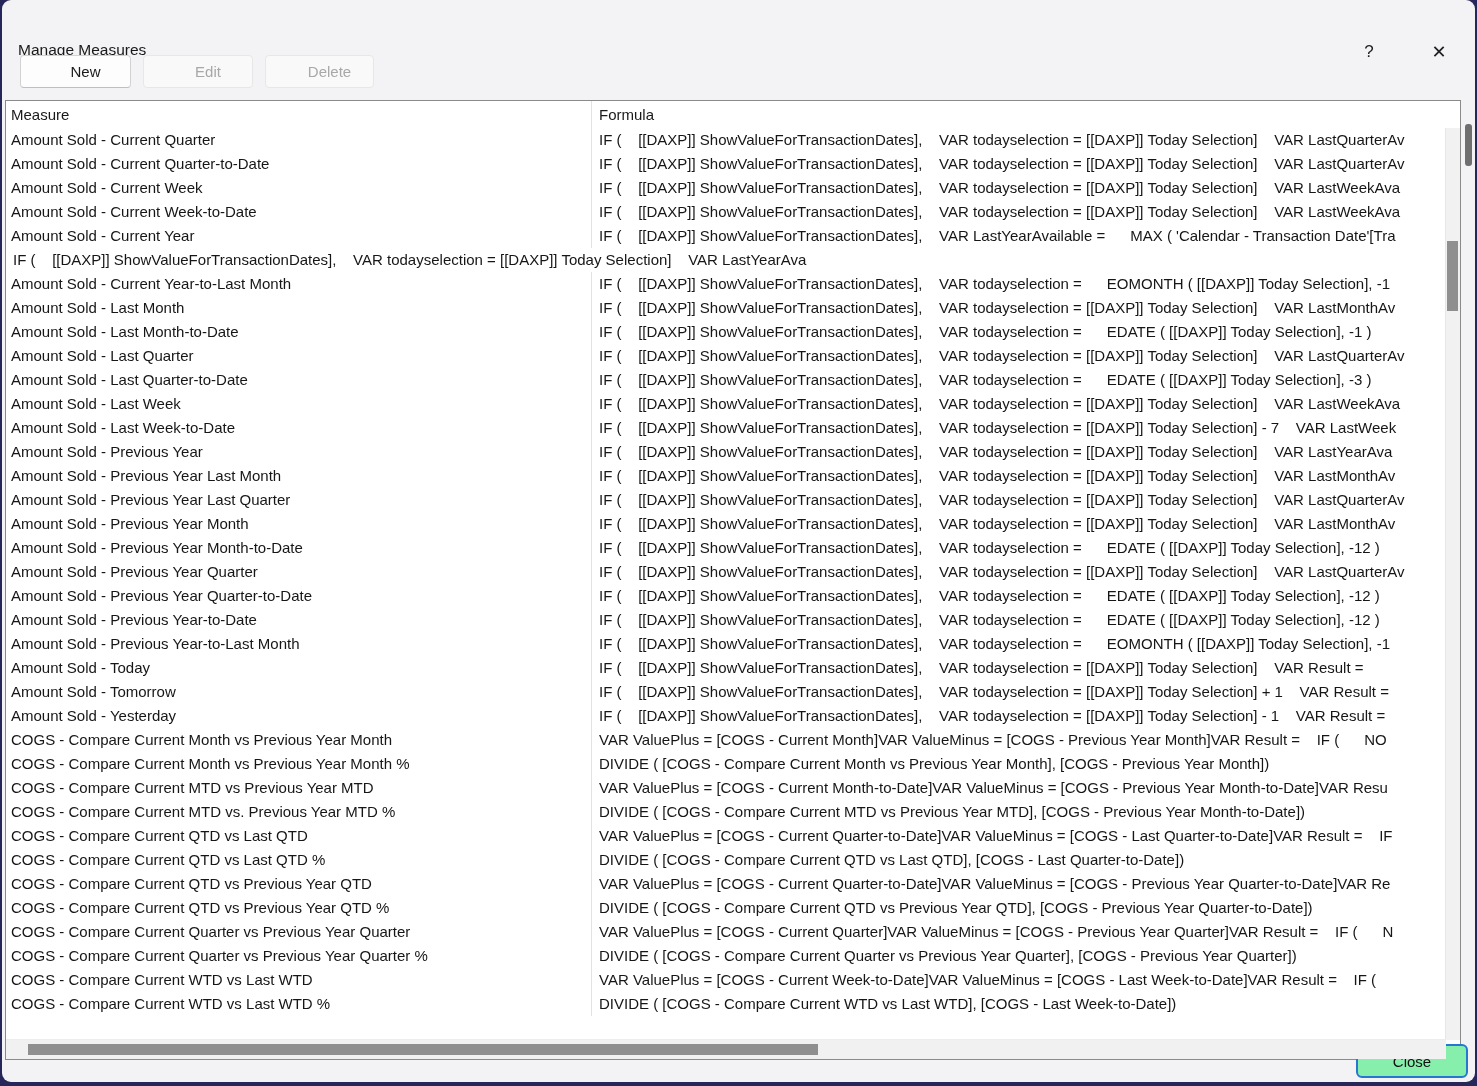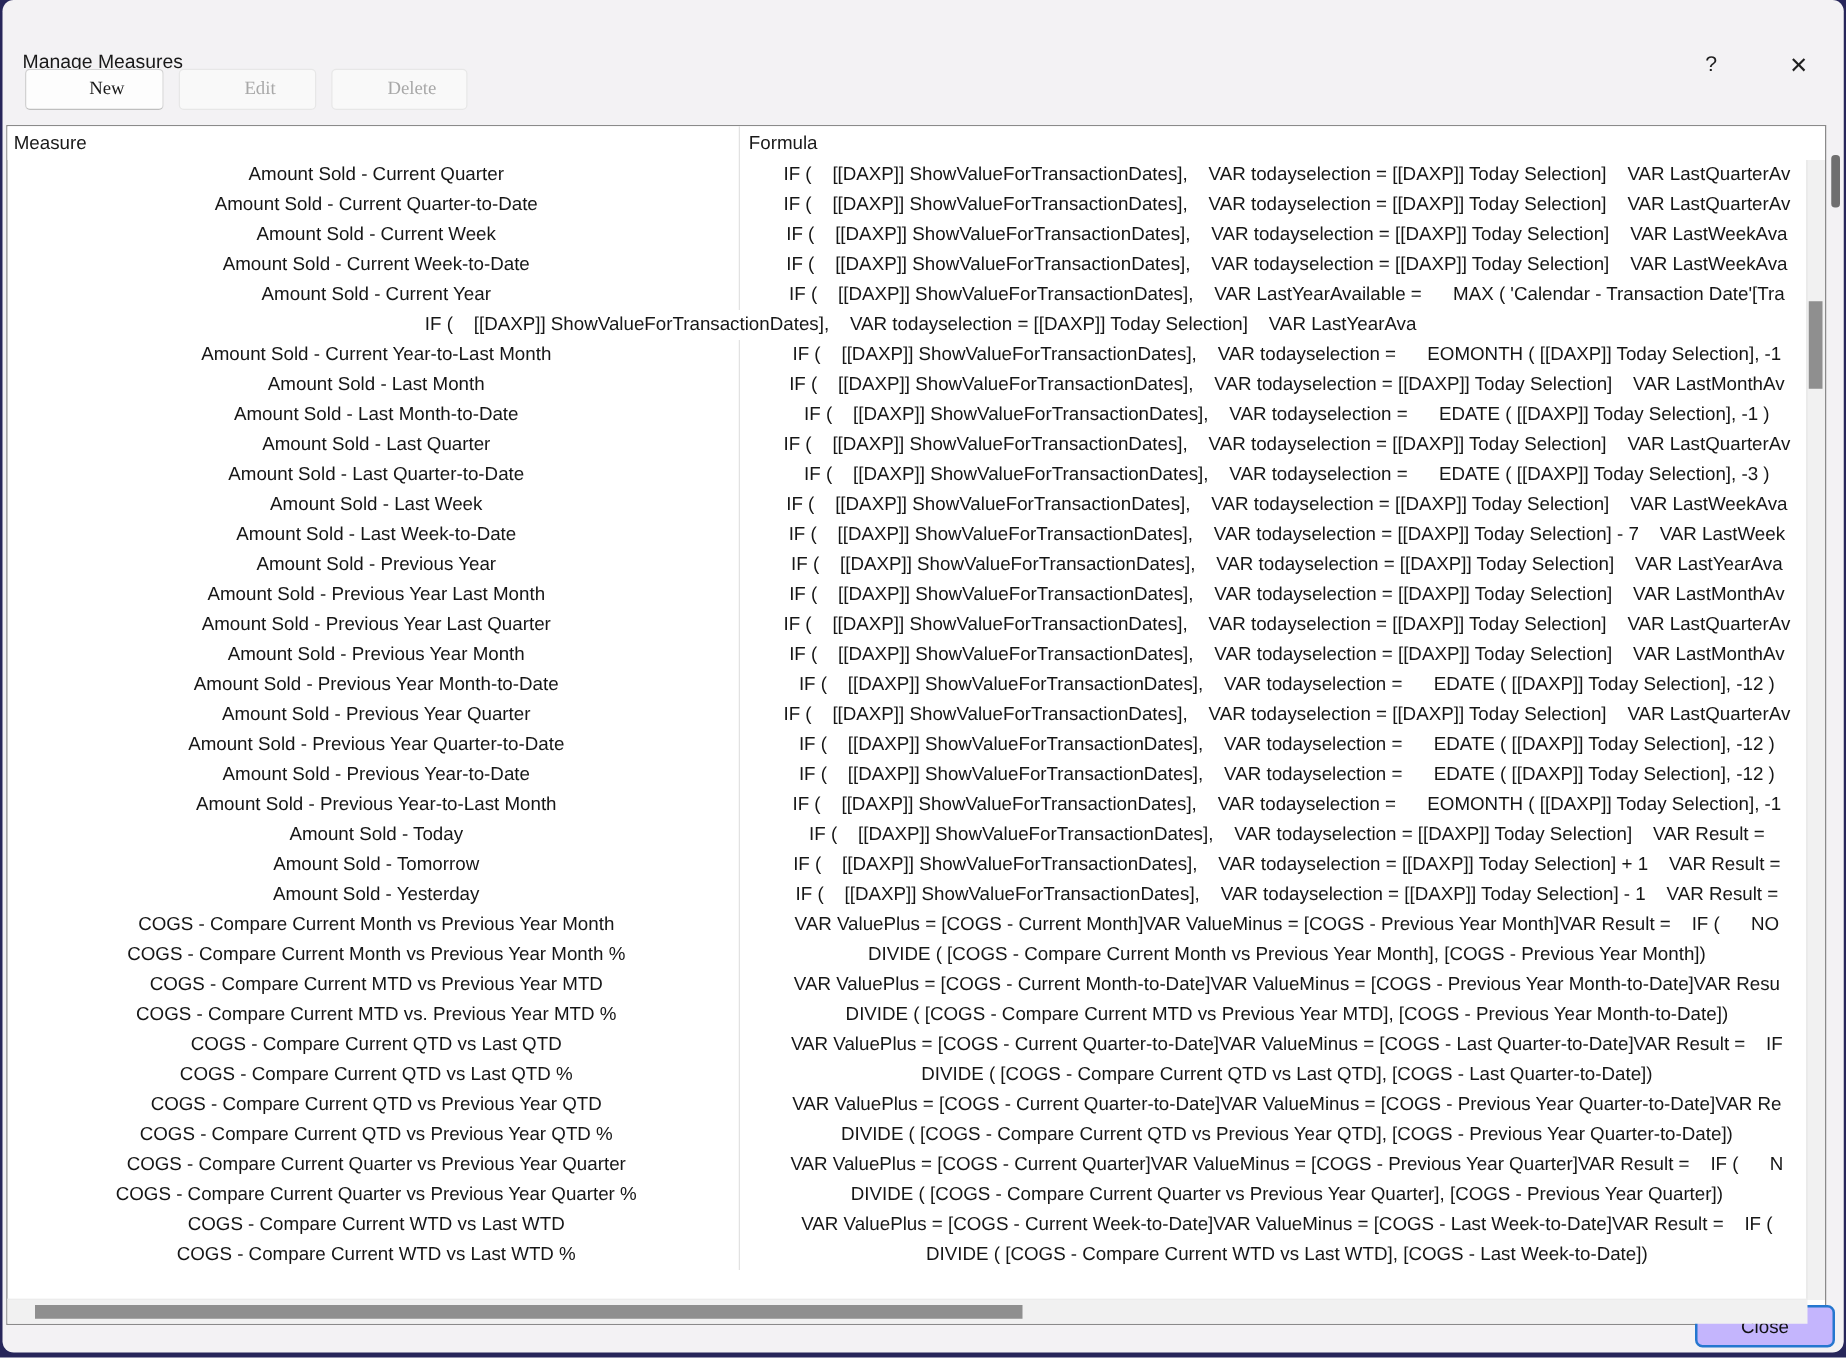--- a/index.html
+++ b/index.html
@@ -19,21 +19,21 @@
   .tb-btn{
     position:absolute;top:8px;width:30px;height:30px;line-height:30px;text-align:center;
     font-size:17px;color:#1f1f1f;cursor:default;background:transparent;border:none;padding:0;
     font-family:"Liberation Sans",sans-serif;
   }
   .help-btn{left:1352px;}
   .close-x{left:1422px;font-size:18px;}
   
   .btn{
     position:absolute;top:55px;height:33px;box-sizing:border-box;
-    border-radius:4px;font-size:15px;font-family:Liberation Serif, serif;
+    border-radius:4px;font-size:15px;font-family:Liberation Sans, sans-serif;
     display:flex;align-items:center;justify-content:center;padding-left:20px;
   }
   .btn-new{left:18px;width:111px;background:#fdfdfd;border:1px solid #d2d2d2;border-bottom-color:#bfbfbf;color:#1a1a1a;}
   .btn-disabled{background:#f9f9f9;border:1px solid #e7e7e7;color:#a8a8a8;}
   .btn-edit{left:141px;width:110px;}
   .btn-delete{left:263px;width:109px;}
   
   .listbox{
     position:absolute;left:3px;top:100px;width:1456px;height:960px;
     background:#ffffff;border:1px solid #8a8a8a;box-sizing:border-box;
@@ -46,42 +46,42 @@
     box-sizing:border-box;width:586px;padding-left:5px;flex:none;
     border-right:1px solid #e2e2e2;
     white-space:pre;overflow:hidden;line-height:24px;
   }
   .lb-header .cell-m,.lb-header .cell-f{line-height:27px;}
   .cell-f{
     box-sizing:border-box;flex:1;padding-left:7px;
     white-space:pre;overflow:hidden;line-height:24px;
   }
   .rows{
-    position:absolute;left:0;top:27px;right:0;bottom:0;overflow:hidden;text-align:center;
+    position:absolute;left:0;top:27px;right:0;bottom:0;overflow:hidden;
   }
   .row{display:flex;height:24px;font-size:15px;color:#161616;}
   
   .vscroll{
     position:absolute;top:27px;right:0;bottom:19px;width:14px;
     background:#f1f1f1;border-left:1px solid #e6e6e6;z-index:5;
   }
   .vthumb{position:absolute;left:1px;top:113px;width:11px;height:70px;background:#8f8f8f;}
   .hscroll{
     position:absolute;left:0;right:14px;bottom:0;height:19px;
     background:#f1f1f1;border-top:1px solid #ececec;z-index:5;
   }
   .hthumb{position:absolute;left:22px;top:4px;width:790px;height:11px;background:#8f8f8f;}
   .win-scroll-thumb{
     position:absolute;left:1463px;top:124px;width:7px;height:42px;
     background:#6f6f6f;border-radius:3px;z-index:6;
   }
   
   .btn-close{
     position:absolute;left:1354px;top:1044px;width:112px;height:34px;box-sizing:border-box;
-    background:#c4b5fd;border:2px solid #2577cf;border-radius:6px;
+    background:#86efac;border:2px solid #2577cf;border-radius:6px;
     font-size:15px;color:#111;display:flex;align-items:center;justify-content:center;
     font-family:"Liberation Sans",sans-serif;
   }
 </style>
 </head>
 <body>
 
 <div class="dialog">
 
   <div class="titlebar">

